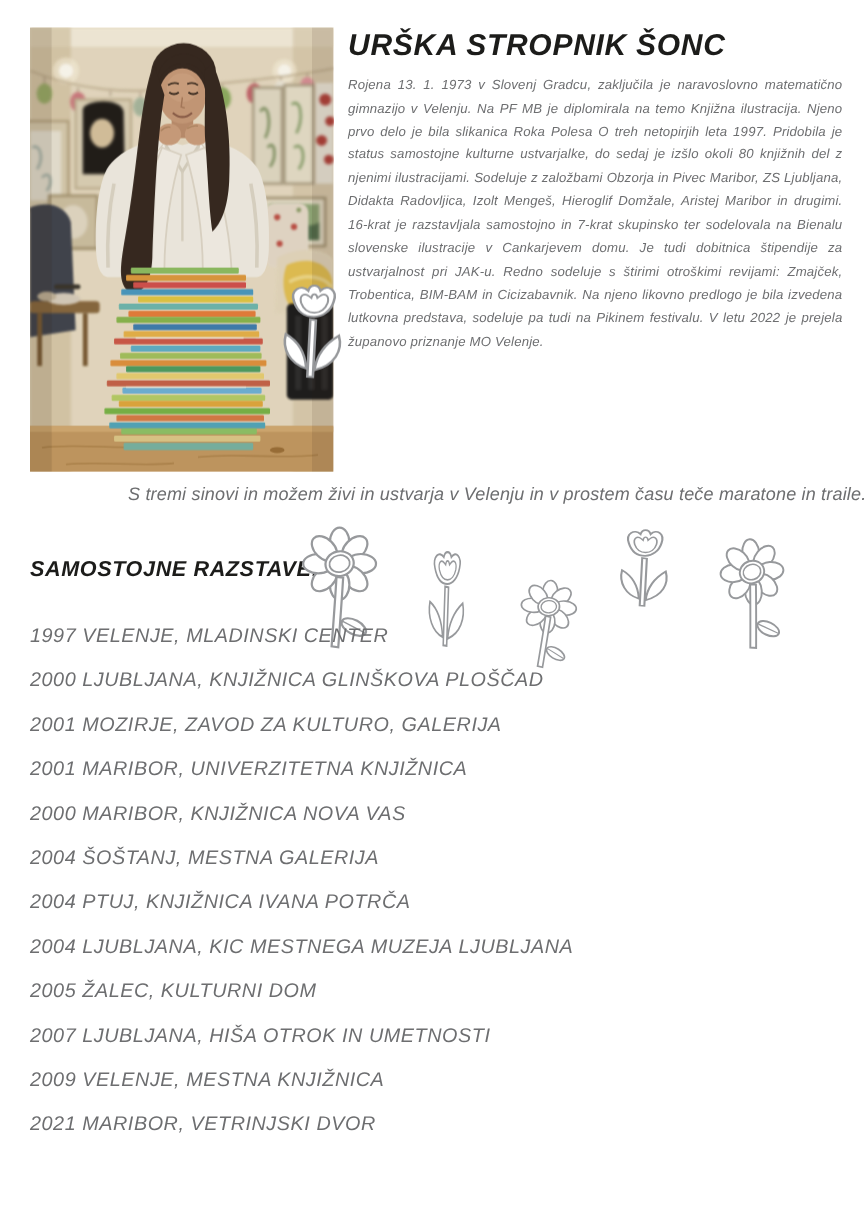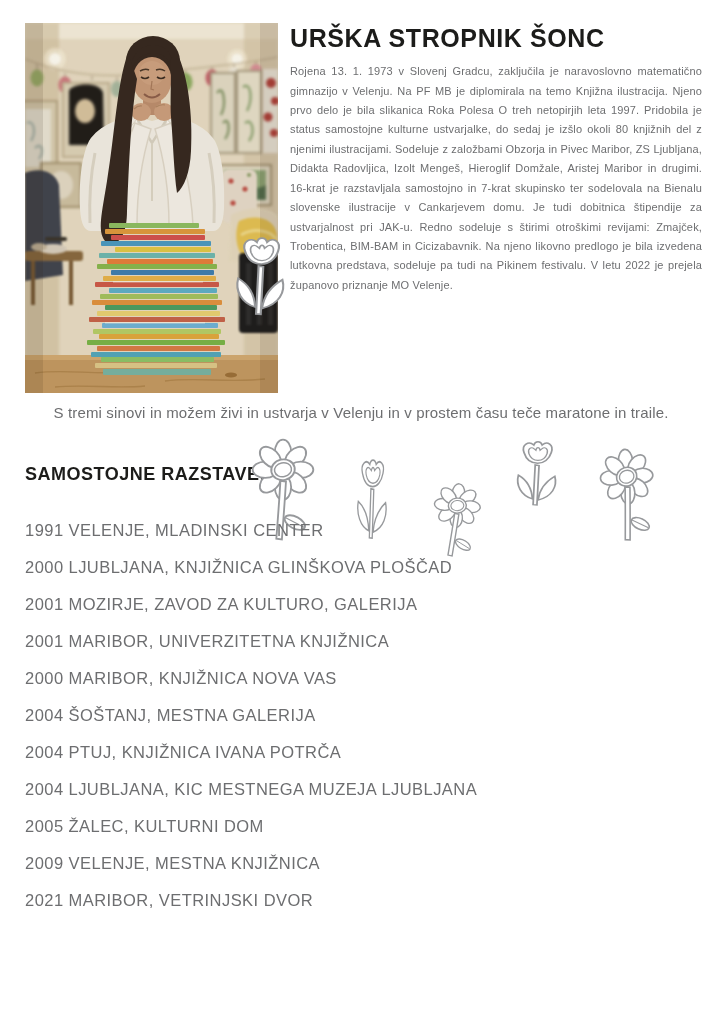--- a/index.html
+++ b/index.html
@@ -1,35 +1,36 @@
 <!DOCTYPE html>
 <html><head>
 <meta charset="utf-8">
 <style>
   html,body{margin:0;padding:0;background:#ffffff;}
   .page{
     position:relative;width:722px;height:1024px;margin:0 auto;
     background:#ffffff;overflow:hidden;
     font-family:"Liberation Sans", sans-serif;
+    font-style:italic;
   }
   
   .photo-wrap{position:absolute;left:25px;top:23px;width:253px;height:370px;overflow:hidden;}
   .photo-wrap svg{display:block;width:100%;height:100%;}
   .bio-col{position:absolute;left:290px;top:25px;width:412px;}
   .page-title{
     margin:0 0 11px 0;font-size:25px;line-height:1.05;font-weight:800;
     letter-spacing:.6px;color:#1c1c1a;
   }
   .bio{
     margin:0;font-size:11px;line-height:19.4px;color:#6d6e70;
     text-align:justify;letter-spacing:.15px;
   }
   .bio-closing{
     position:absolute;left:0;top:403px;width:722px;margin:0;
-    text-align:center;font-size:15px;line-height:19.4px;color:#6d6e70;letter-spacing:.15px;
+    text-align:right;font-size:15px;line-height:19.4px;color:#6d6e70;letter-spacing:.15px;
   }
   
   .section-heading{
     position:absolute;left:25px;top:464px;margin:0;
     font-size:18px;font-weight:800;letter-spacing:.5px;color:#1c1c1a;
   }
   .exhibit-list{
     position:absolute;left:25px;top:512px;width:680px;
     margin:0;padding:0;list-style:none;
   }
@@ -246,26 +247,27 @@
 
   <svg class="doodle" viewBox="0 0 80 120" preserveAspectRatio="none" style="left:510px;top:440px;width:56px;height:68px">
       <use href="#tulip-g"></use>
     </svg>
 
   <svg class="doodle" viewBox="0 0 100 150" preserveAspectRatio="none" style="left:596px;top:446px;width:64px;height:100px;transform:rotate(-4deg)">
       <use href="#daisy-g"></use>
     </svg>
 
   <ul class="exhibit-list">
-    <li>1991 VELENJE, MLADINSKI CENTER</li>
+    <li>1997 VELENJE, MLADINSKI CENTER</li>
     <li>2000 LJUBLJANA, KNJIŽNICA GLINŠKOVA PLOŠČAD</li>
     <li>2001 MOZIRJE, ZAVOD ZA KULTURO, GALERIJA</li>
     <li>2001 MARIBOR, UNIVERZITETNA KNJIŽNICA</li>
     <li>2000 MARIBOR, KNJIŽNICA NOVA VAS</li>
     <li>2004 ŠOŠTANJ, MESTNA GALERIJA</li>
     <li>2004 PTUJ, KNJIŽNICA IVANA POTRČA</li>
     <li>2004 LJUBLJANA, KIC MESTNEGA MUZEJA LJUBLJANA</li>
     <li>2005 ŽALEC, KULTURNI DOM</li>
+    <li>2007 LJUBLJANA, HIŠA OTROK IN UMETNOSTI</li>
     <li>2009 VELENJE, MESTNA KNJIŽNICA</li>
     <li>2021 MARIBOR, VETRINJSKI DVOR</li>
   </ul>
 
 </div>
 
 </body></html>

